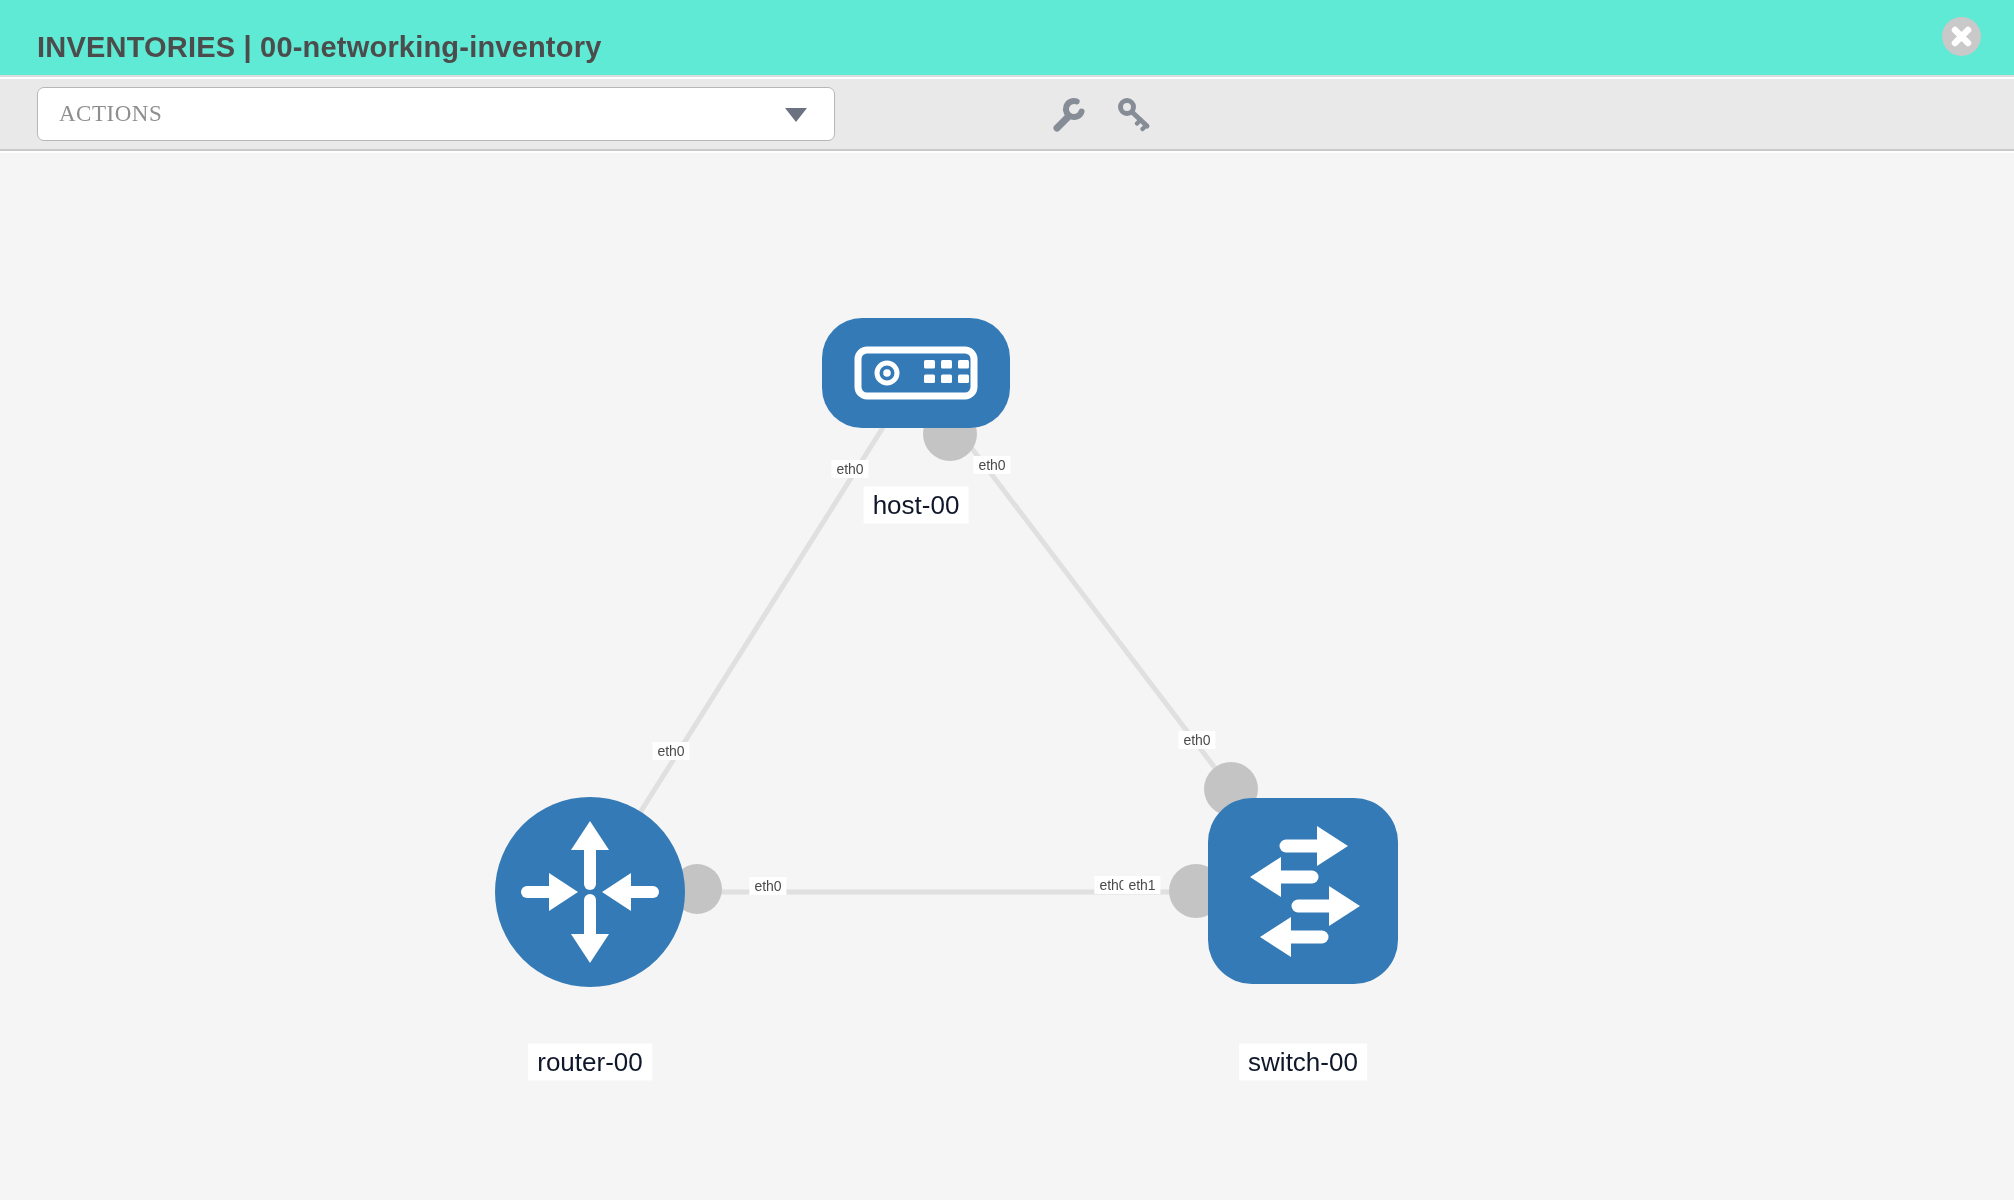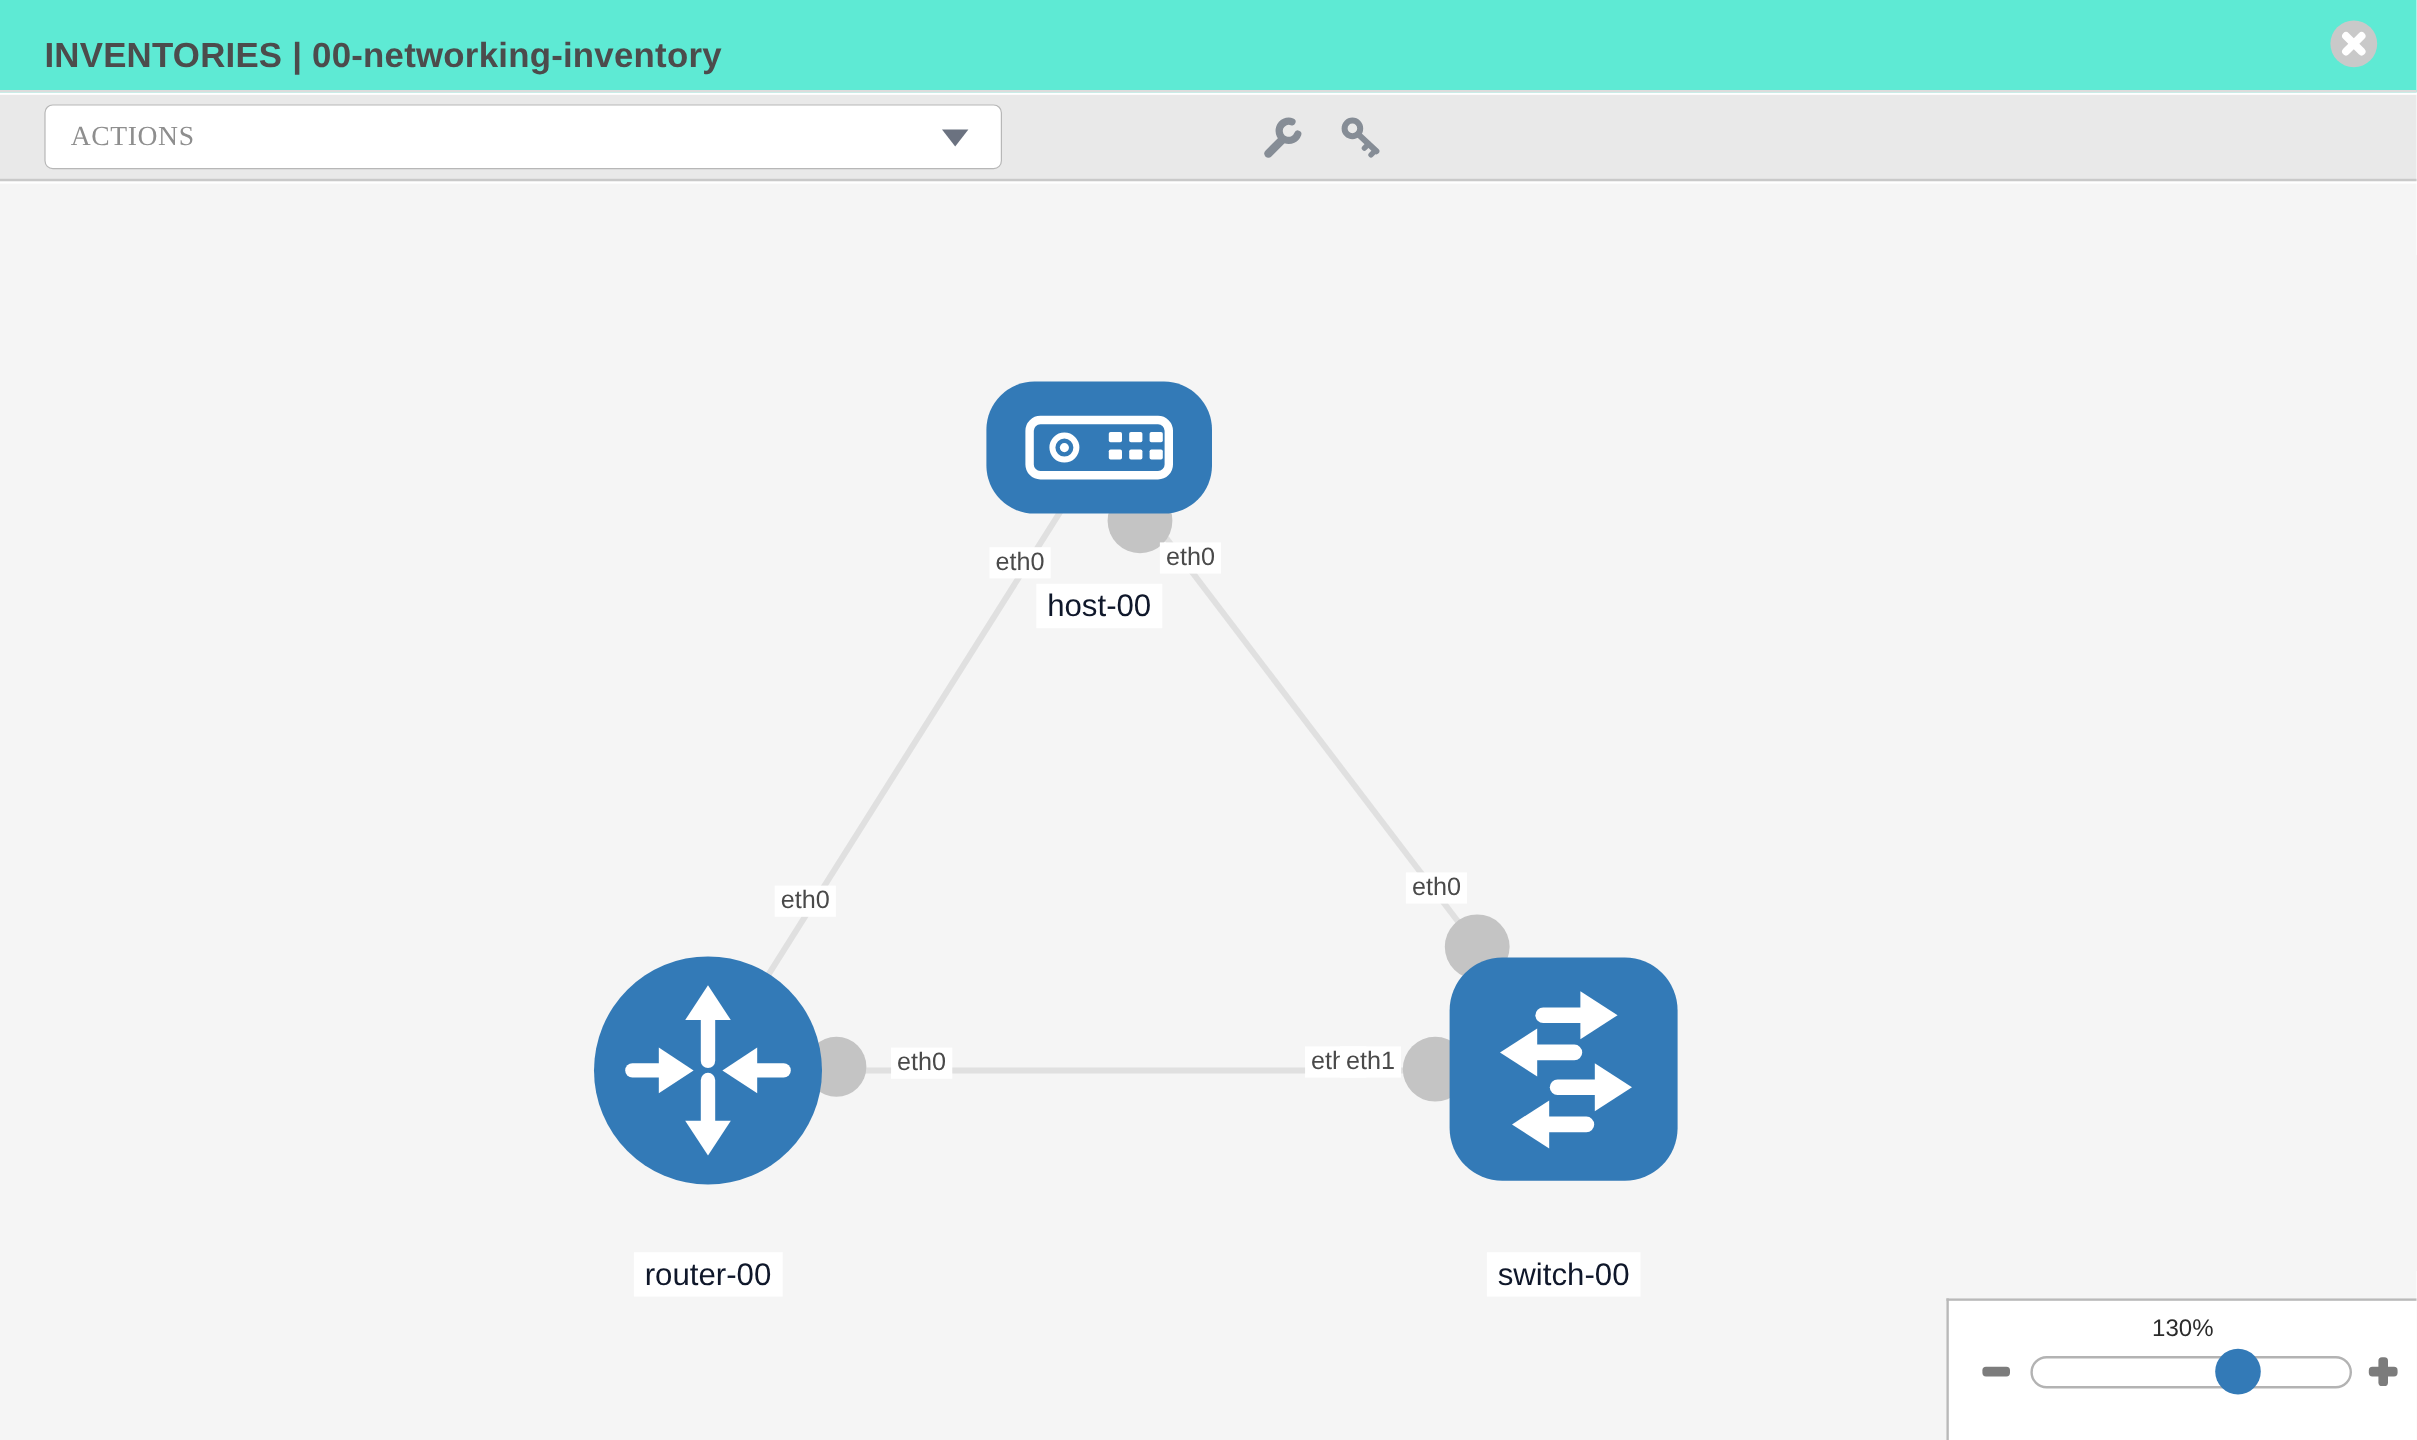--- a/index.html
+++ b/index.html
@@ -22,21 +22,21 @@
   .tool-icon { position:absolute; top:16px; width:40px; height:40px; cursor:pointer; }
   #wrench { left:1048px; }
   #key    { left:1114px; }
 
   
   .canvas { position:absolute; left:0; top:153px; width:2014px; height:1047px; background:#f5f5f5; }
   .net-svg { position:absolute; left:0; top:0; }
 
   .node-label, .eth-label { position:absolute; transform:translate(-50%,-50%); background:#ffffff; white-space:nowrap; }
   .node-label { font-size:26px; color:#0f172a; padding:3px 9px;margin-top:48px; }
-  .eth-label  { font-size:21px; color:#4a4a4a; padding:1px 5px; }
+  .eth-label  { font-size:14px; color:#4a4a4a; padding:1px 5px; }
 
   
   .zoom-panel { position:absolute; left:1622px; top:1082px; width:392px; height:118px; background:#ffffff;
                 border-top:2px solid #b9b9b9; border-left:2px solid #b9b9b9; }
   .zoom-level { position:absolute; left:0; top:12px; width:100%; text-align:center; font-size:20px; color:#2b2b2b; }
   .zoom-minus { position:absolute; left:28px; top:55px; width:23px; height:8px; background:#7c7c7c; border-radius:3px; cursor:pointer; }
   .zoom-plus  { position:absolute; left:350px; top:47px; width:24px; height:24px; cursor:pointer; }
   .zoom-plus:before { content:""; position:absolute; left:0; top:8px; width:24px; height:8px; background:#7c7c7c; border-radius:3px; }
   .zoom-plus:after  { content:""; position:absolute; left:8px; top:0; width:8px; height:24px; background:#7c7c7c; border-radius:3px; }
   .zoom-track { position:absolute; left:68px; top:46px; width:268px; height:27px; background:#fff; border:2px solid #b3b3b3; border-radius:14px; cursor:pointer; }
@@ -148,21 +148,14 @@
     <div class="eth-label" style="left:1197px; top:587px;">eth0</div>
     <div class="eth-label" style="left:768px;  top:733px;">eth0</div>
     <div class="eth-label" style="left:1113px; top:732px;">eth0</div>
     <div class="eth-label" style="left:1142px; top:732px;">eth1</div>
 
     <div class="node-label" style="left:916px;  top:304px;">host-00</div>
     <div class="node-label" style="left:590px;  top:861px;">router-00</div>
     <div class="node-label" style="left:1303px; top:861px;">switch-00</div>
   </div>
 
-  <div class="zoom-panel">
-    <div class="zoom-level">130%</div>
-    <div class="zoom-minus"></div>
-    <div class="zoom-track"></div>
-    <div class="zoom-handle"></div>
-    <div class="zoom-plus"></div>
-  </div>
 
 </div>
 
 </body></html>

